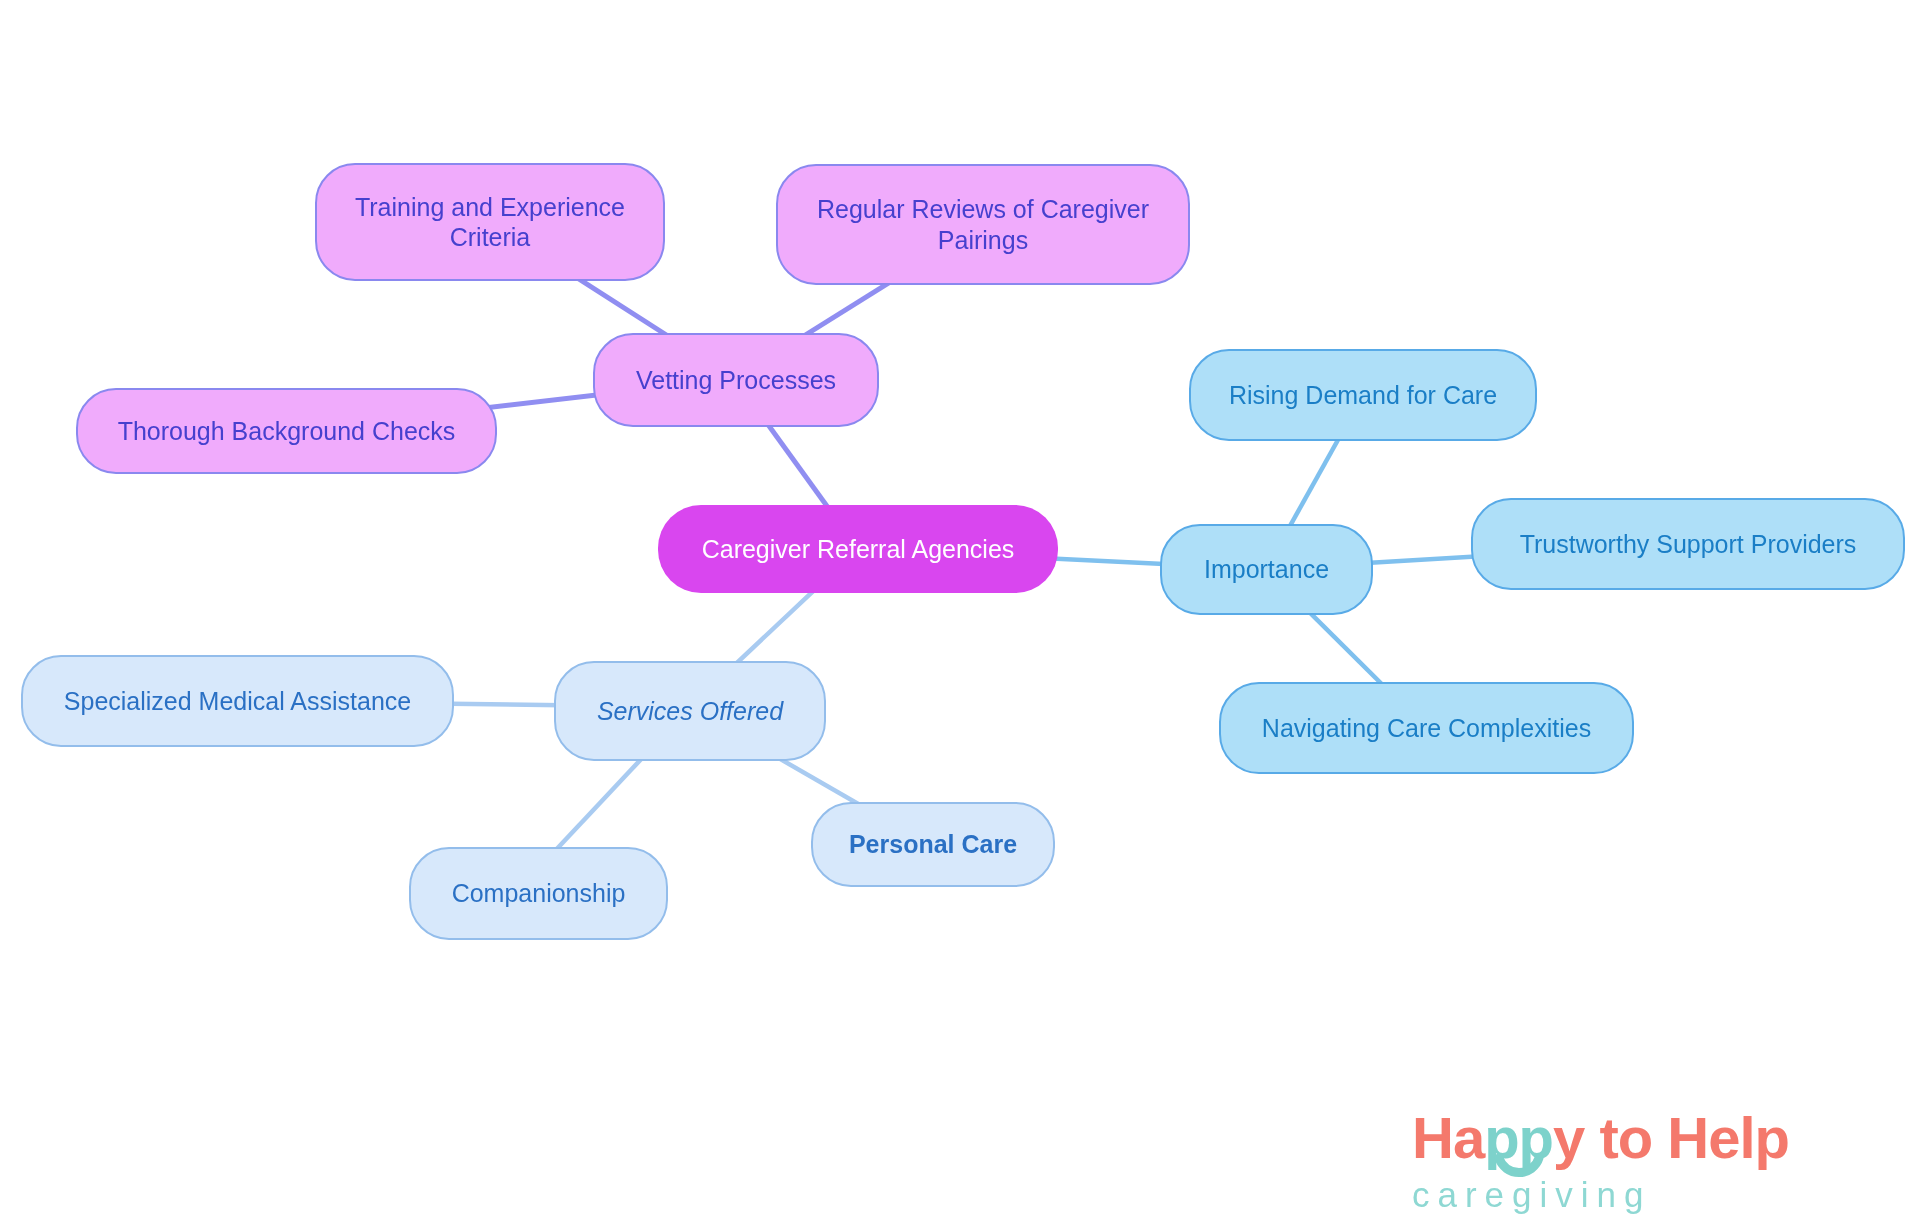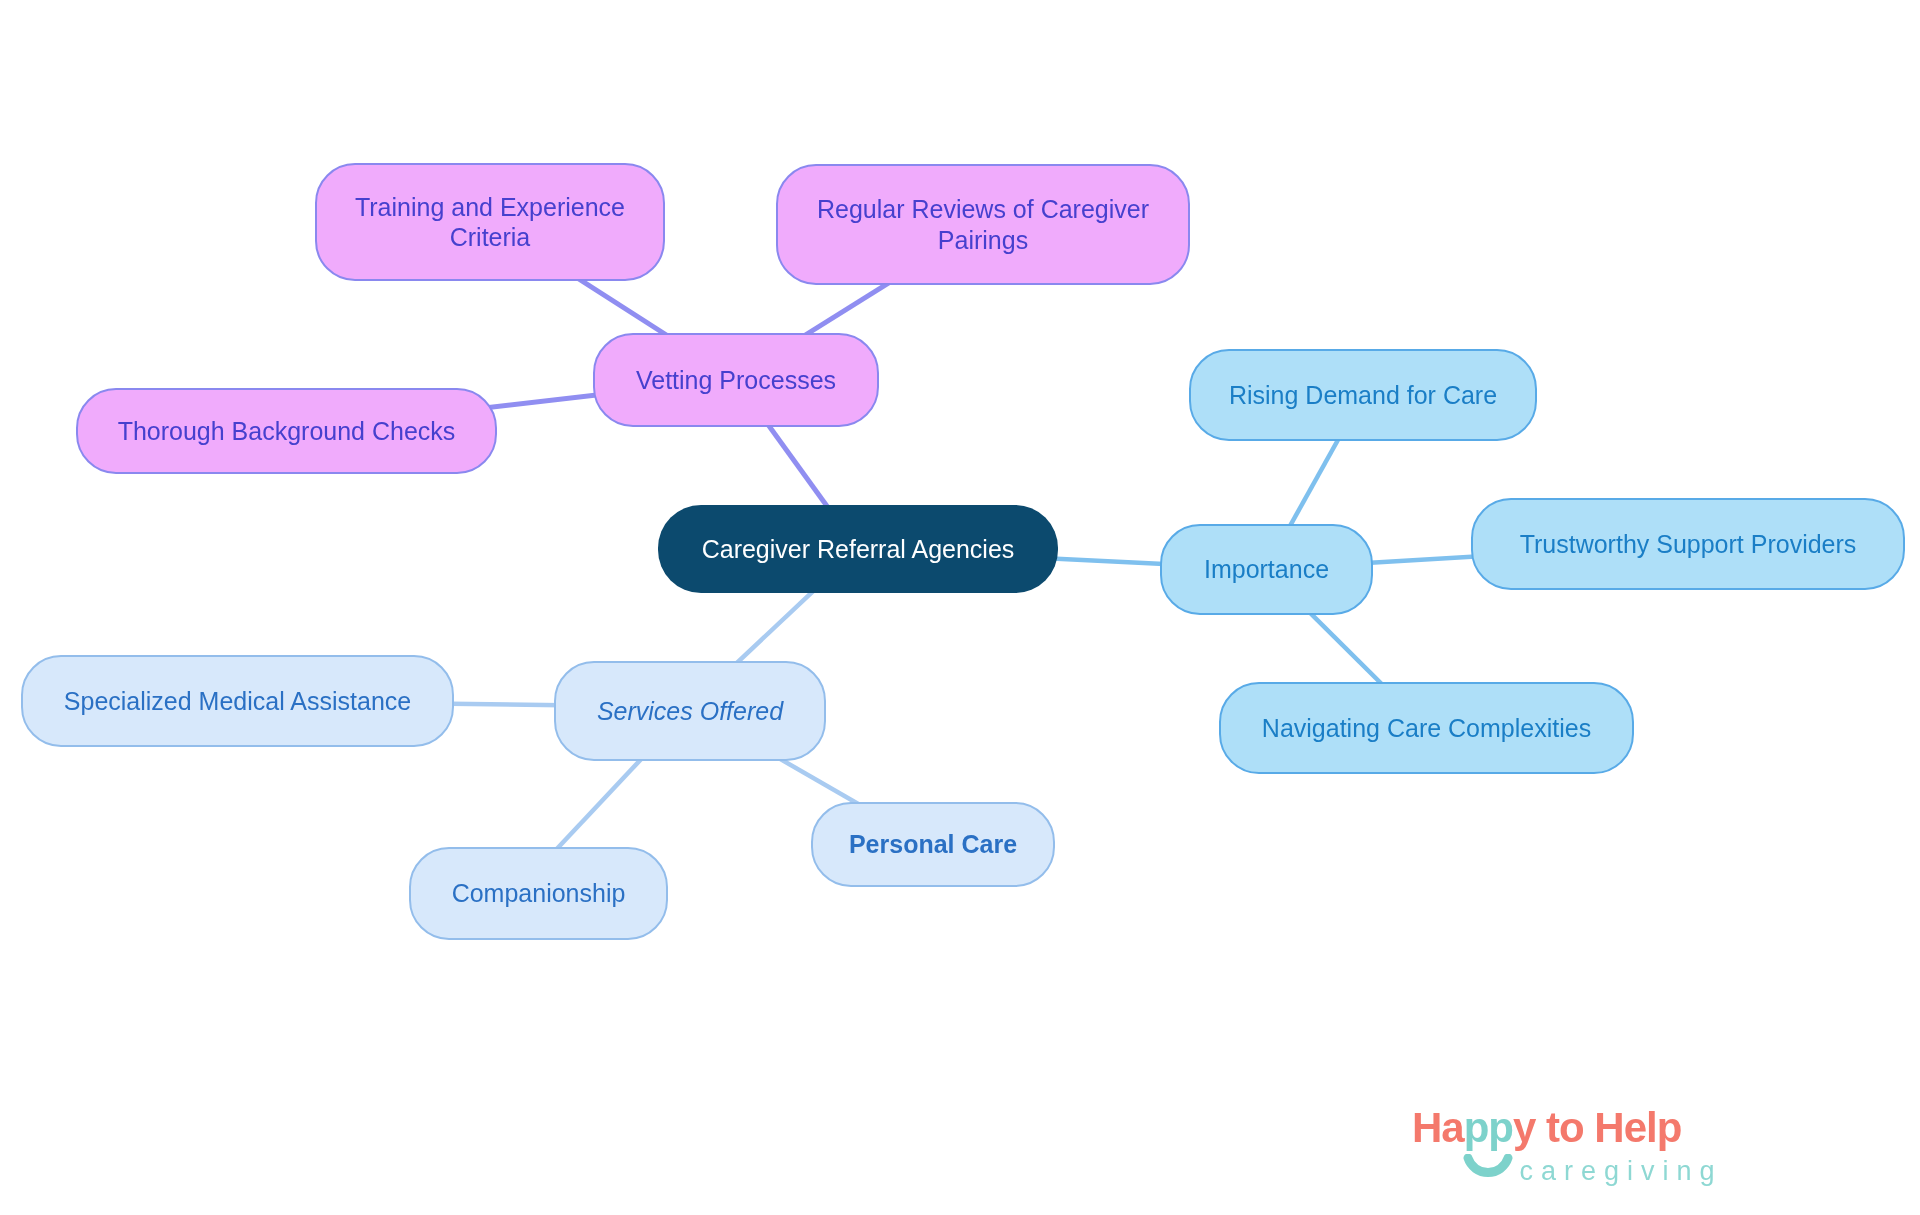--- a/index.html
+++ b/index.html
@@ -23,49 +23,49 @@
     box-sizing:border-box;
     padding:6px 18px;
     font-size:25px;
     line-height:1.22;
     border-radius:40px;
     border:2px solid transparent;
   }
   .cluster-vetting{background:#f0abfc;border-color:#8a88ef;color:#4640ce;}
   .cluster-importance{background:#aedff8;border-color:#58aae7;color:#1a7ec6;}
   .cluster-services{background:#d7e8fb;border-color:#93bdeb;color:#2a70c4;}
-  .node-central{background:#0c4a6e;border:none;color:#ffffff;border-radius:43px;}
+  .node-central{background:#d946ef;border:none;color:#ffffff;border-radius:43px;}
 
   #n-central{left:658px;top:505px;width:400px;height:88px;}
   #n-vetting{left:593px;top:333px;width:286px;height:94px;}
   #n-training{left:315px;top:163px;width:350px;height:118px;}
   #n-regular{left:776px;top:164px;width:414px;height:121px;}
   #n-thorough{left:76px;top:388px;width:421px;height:86px;}
   #n-rising{left:1189px;top:349px;width:348px;height:92px;}
   #n-trustworthy{left:1471px;top:498px;width:434px;height:92px;}
   #n-importance{left:1160px;top:524px;width:213px;height:91px;}
   #n-navigating{left:1219px;top:682px;width:415px;height:92px;}
   #n-services{left:554px;top:661px;width:272px;height:100px;font-style:italic;}
   #n-specialized{left:21px;top:655px;width:433px;height:92px;}
   #n-companionship{left:409px;top:847px;width:259px;height:93px;}
   #n-personal{left:811px;top:802px;width:244px;height:85px;font-weight:bold;}
 
   .logo{position:absolute;left:1412px;top:1104px;width:470px;}
   .logo-main{
-    font-size:42px;font-weight:bold;letter-spacing:-1px;
+    font-size:58px;font-weight:bold;letter-spacing:-1px;
     color:#f4796c;white-space:nowrap;
   }
   .logo-main .teal{color:#7dd2cb;}
   .pp-wrap{position:relative;display:inline-block;}
   .smile{position:absolute;left:50%;transform:translateX(-50%);top:50px;}
   .logo-sub{
     margin-top:4px;
-    font-size:27px;letter-spacing:8px;
+    font-size:35px;letter-spacing:8px;
     color:#8ed8d3;
-    text-align:center;padding-right:52px;
+    text-align:left;padding-right:52px;
   }
 </style>
 </head>
 <body>
 
 <div id="canvas">
 
   <svg id="edges" xmlns="http://www.w3.org/2000/svg" width="1920" height="1215" viewBox="0 0 1920 1215">
     <line x1="735" y1="379" x2="490" y2="222" class="edge-purple" stroke="#908ef1"></line>
     <line x1="735" y1="379" x2="983" y2="224" class="edge-purple" stroke="#908ef1"></line>

